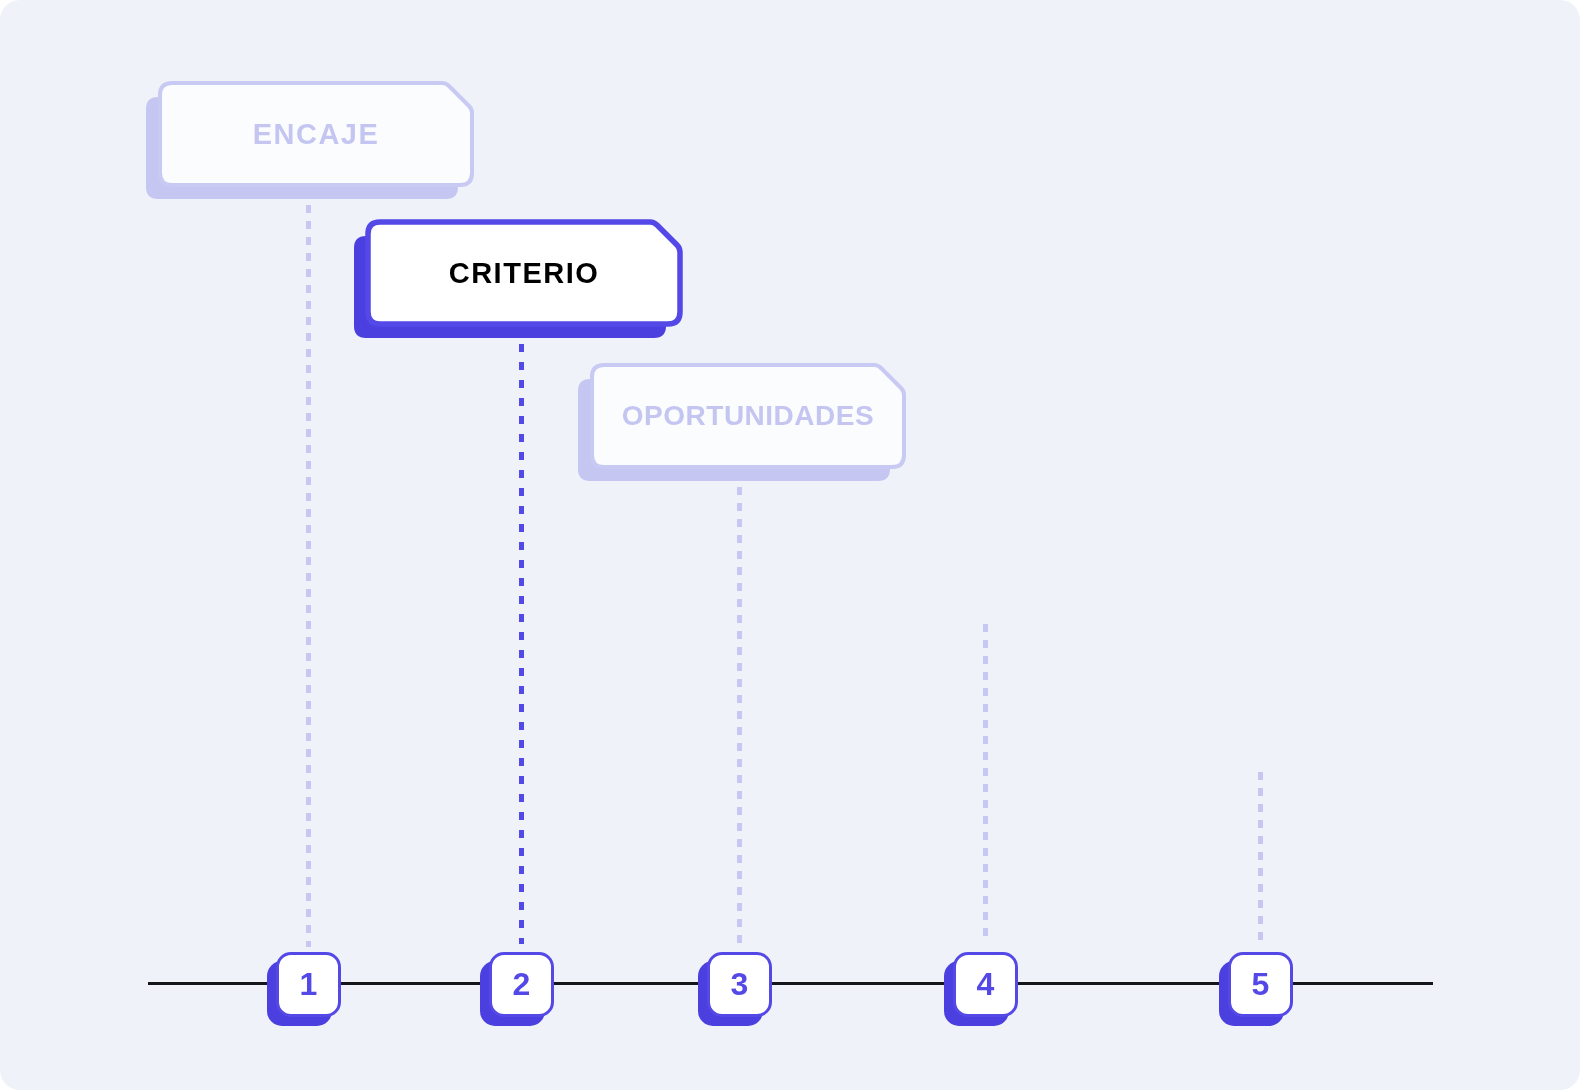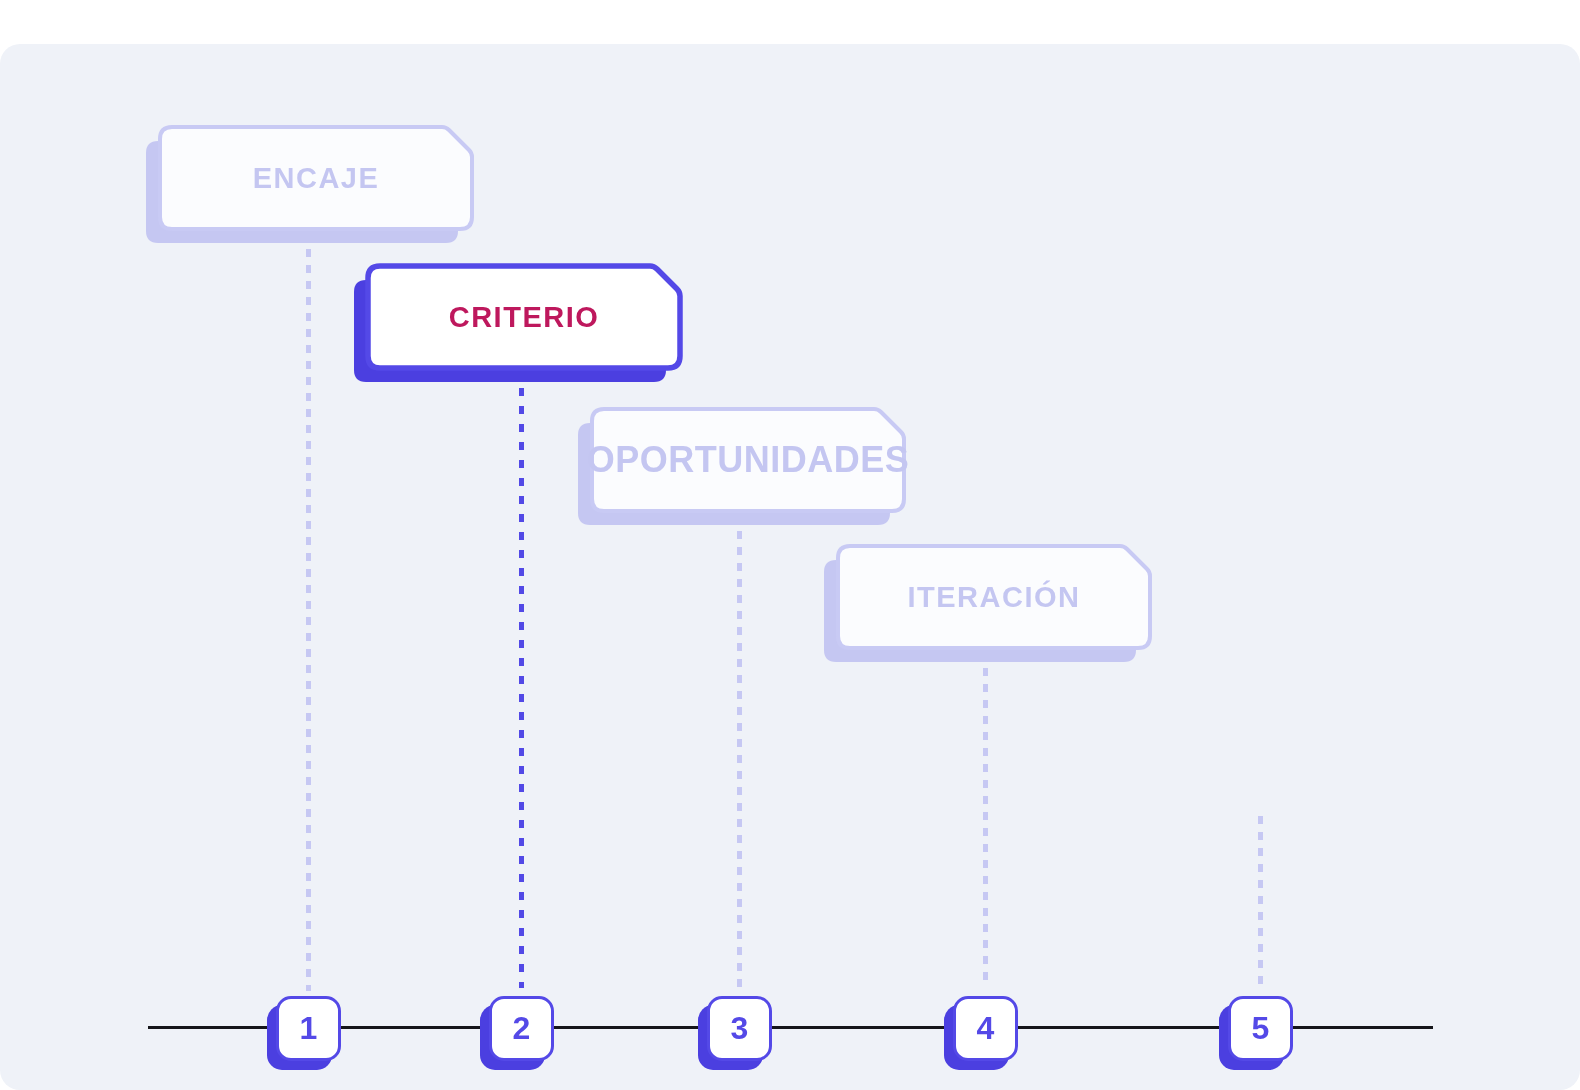--- a/index.html
+++ b/index.html
@@ -7,21 +7,20 @@
     width: 1580px; height: 1090px;
     background: #ffffff;
     font-family: "Liberation Sans", sans-serif;
     position: relative;
   }
   .canvas {
     position: absolute; inset: 0;
     background: #EFF2F8;
     border-radius: 20px;
     overflow: hidden;
-    margin-top: 44px;
   }
 
   
   .axis {
     position: absolute;
     left: 148px; top: 982px;
     width: 1285px; height: 3px;
     background: #15151a;
     z-index: 1;
   }
@@ -48,21 +47,21 @@
   .card .card-face   { fill: #FBFCFE; stroke: #C8CAF4; stroke-width: 4; }
   .card.active .card-shadow { fill: #4B3FE0; }
   .card.active .card-face   { fill: #FFFFFF; stroke: #5449E7; stroke-width: 5.5; }
   .card-label {
     position: absolute; inset: 0;
     display: flex; align-items: center; justify-content: center;
     font-size: 29px; font-weight: 700; letter-spacing: 1.5px;
     color: #C4C6F1;
     white-space: nowrap;
   }
-  .card.active .card-label { color: #be185d; text-align: right; }
+  .card.active .card-label { color: #000000; text-align: right; }
 
   
   .num-box {
     position: absolute;
     top: 952px;
     width: 65px; height: 65px;
     box-sizing: border-box;
     background: #ffffff;
     border: 3.5px solid #5449E7;
     border-radius: 15px;
@@ -101,30 +100,23 @@
       <path class="card-face" d="M 12 0 L 282 0 Q 286 0 289 3 L 309 23 Q 312 26 312 30 L 312 90 Q 312 102 300 102 L 12 102 Q 0 102 0 90 L 0 12 Q 0 0 12 0 Z"></path>
     </svg>
     <div class="card-label">CRITERIO</div>
   </div>
 
   <div class="card" style="left:592px; top:365px;">
     <svg class="card-svg" width="340" height="124" viewBox="-20 -4 340 124">
       <path class="card-shadow" transform="translate(-14,14)" d="M 12 0 L 282 0 Q 286 0 289 3 L 309 23 Q 312 26 312 30 L 312 90 Q 312 102 300 102 L 12 102 Q 0 102 0 90 L 0 12 Q 0 0 12 0 Z"></path>
       <path class="card-face" d="M 12 0 L 282 0 Q 286 0 289 3 L 309 23 Q 312 26 312 30 L 312 90 Q 312 102 300 102 L 12 102 Q 0 102 0 90 L 0 12 Q 0 0 12 0 Z"></path>
     </svg>
-    <div class="card-label" style="font-size:36px; letter-spacing:0.5px;">OPORTUNIDADES</div>
+    <div class="card-label" style="font-size:28px; letter-spacing:0.5px;">OPORTUNIDADES</div>
   </div>
 
-  <div class="card" style="left:838px; top:502px;">
-    <svg class="card-svg" width="340" height="124" viewBox="-20 -4 340 124">
-      <path class="card-shadow" transform="translate(-14,14)" d="M 12 0 L 282 0 Q 286 0 289 3 L 309 23 Q 312 26 312 30 L 312 90 Q 312 102 300 102 L 12 102 Q 0 102 0 90 L 0 12 Q 0 0 12 0 Z"></path>
-      <path class="card-face" d="M 12 0 L 282 0 Q 286 0 289 3 L 309 23 Q 312 26 312 30 L 312 90 Q 312 102 300 102 L 12 102 Q 0 102 0 90 L 0 12 Q 0 0 12 0 Z"></path>
-    </svg>
-    <div class="card-label">ITERACIÓN</div>
-  </div>
 
 
   <div class="num-box" style="left:276px;">
     <span class="num">1</span>
   </div>
   <div class="num-box" style="left:489px;">
     <span class="num">2</span>
   </div>
   <div class="num-box" style="left:707px;">
     <span class="num">3</span>

